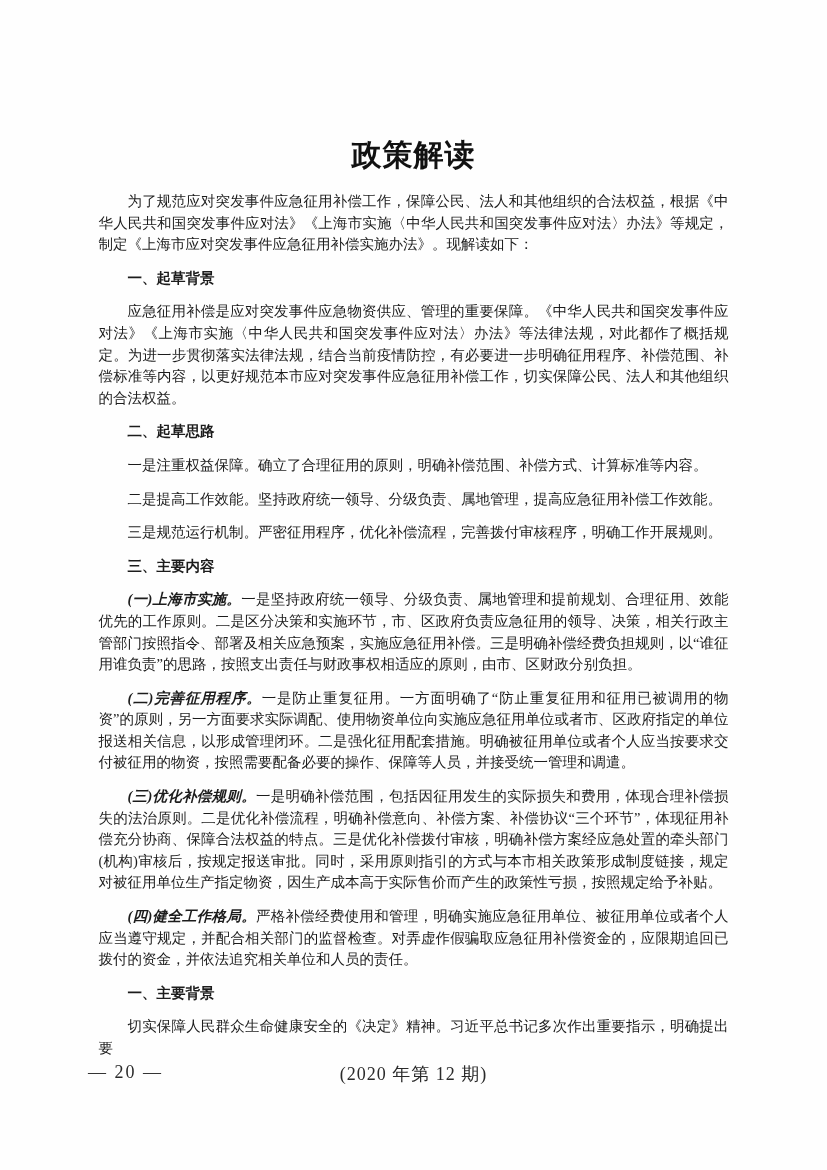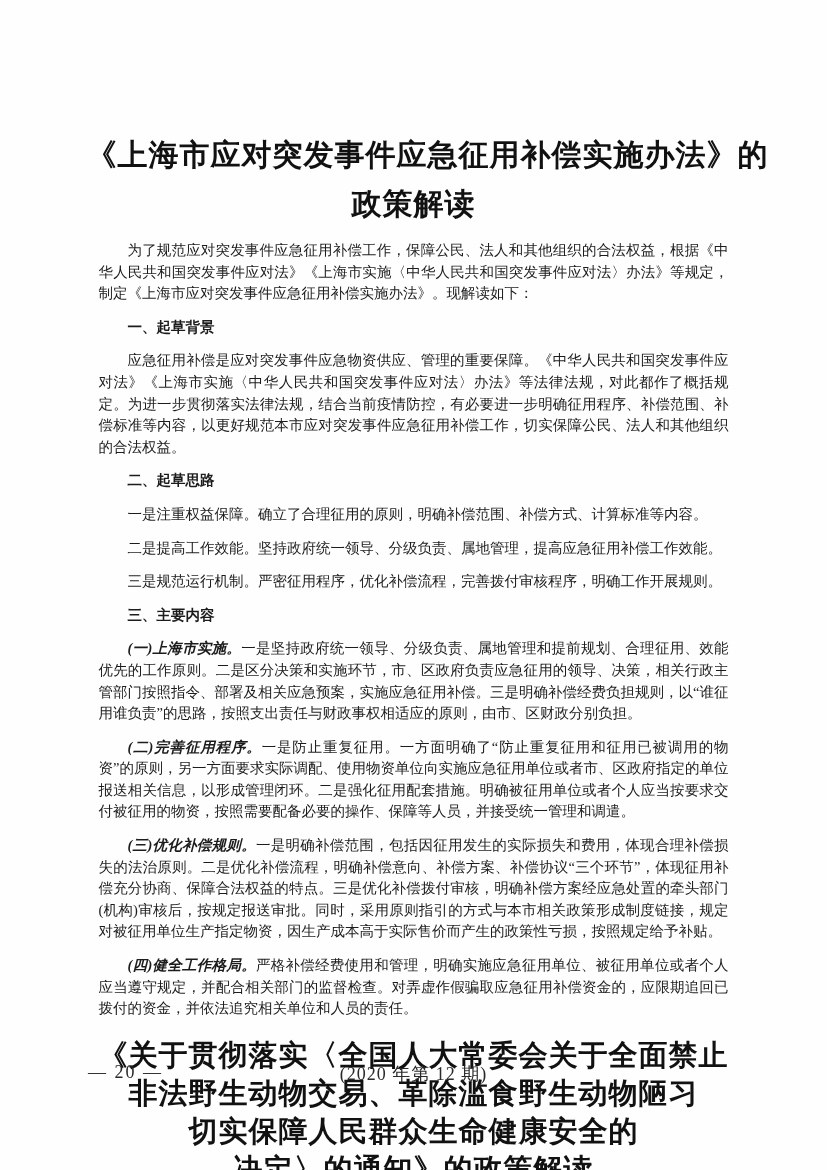--- a/index.html
+++ b/index.html
@@ -74,21 +74,20 @@
     letter-spacing:1px;
   }
 </style>
 </head>
 <body>
 
 <div class="page">
   <div class="content">
 
     <h1 class="title1">
-      <span class="title-line">《上海市应对突发事件应急征用补偿实施办法》的</span>
       <span class="title-line">政策解读</span>
     </h1>
 
     <div class="bodytext">
       <p>为了规范应对突发事件应急征用补偿工作，保障公民、法人和其他组织的合法权益，根据《中华人民共和国突发事件应对法》《上海市实施〈中华人民共和国突发事件应对法〉办法》等规定，制定《上海市应对突发事件应急征用补偿实施办法》。现解读如下：</p>
 
       <p class="sec-heading">一、起草背景</p>
       <p>应急征用补偿是应对突发事件应急物资供应、管理的重要保障。《中华人民共和国突发事件应对法》《上海市实施〈中华人民共和国突发事件应对法〉办法》等法律法规，对此都作了概括规定。为进一步贯彻落实法律法规，结合当前疫情防控，有必要进一步明确征用程序、补偿范围、补偿标准等内容，以更好规范本市应对突发事件应急征用补偿工作，切实保障公民、法人和其他组织的合法权益。</p>
 
       <p class="sec-heading">二、起草思路</p>
@@ -100,26 +99,20 @@
 
       <p><span class="lead">(一)上海市实施。</span><span>一是坚持政府统一领导、分级负责、属地管理和提前规划、合理征用、效能优先的工作原则。二是区分决策和实施环节，市、区政府负责应急征用的领导、决策，相关行政主管部门按照指令、部署及相关应急预案，实施应急征用补偿。三是明确补偿经费负担规则，以“谁征用谁负责”的思路，按照支出责任与财政事权相适应的原则，由市、区财政分别负担。</span></p>
 
       <p><span class="lead">(二)完善征用程序。</span><span>一是防止重复征用。一方面明确了“防止重复征用和征用已被调用的物资”的原则，另一方面要求实际调配、使用物资单位向实施应急征用单位或者市、区政府指定的单位报送相关信息，以形成管理闭环。二是强化征用配套措施。明确被征用单位或者个人应当按要求交付被征用的物资，按照需要配备必要的操作、保障等人员，并接受统一管理和调遣。</span></p>
 
       <p><span class="lead">(三)优化补偿规则。</span><span>一是明确补偿范围，包括因征用发生的实际损失和费用，体现合理补偿损失的法治原则。二是优化补偿流程，明确补偿意向、补偿方案、补偿协议“三个环节”，体现征用补偿充分协商、保障合法权益的特点。三是优化补偿拨付审核，明确补偿方案经应急处置的牵头部门(机构)审核后，按规定报送审批。同时，采用原则指引的方式与本市相关政策形成制度链接，规定对被征用单位生产指定物资，因生产成本高于实际售价而产生的政策性亏损，按照规定给予补贴。</span></p>
 
       <p><span class="lead">(四)健全工作格局。</span><span>严格补偿经费使用和管理，明确实施应急征用单位、被征用单位或者个人应当遵守规定，并配合相关部门的监督检查。对弄虚作假骗取应急征用补偿资金的，应限期追回已拨付的资金，并依法追究相关单位和人员的责任。</span></p>
     </div>
 
-    <h1 class="title2">
-      <span class="title-line">《关于贯彻落实〈全国人大常委会关于全面禁止</span>
-      <span class="title-line">非法野生动物交易、革除滥食野生动物陋习</span>
-      <span class="title-line">切实保障人民群众生命健康安全的</span>
-      <span class="title-line">决定〉的通知》的政策解读</span>
-    </h1>
 
     <div class="bodytext">
       <p class="sec-heading">一、主要背景</p>
       <p>切实保障人民群众生命健康安全的《决定》精神。习近平总书记多次作出重要指示，明确提出要</p>
     </div>
 
   </div>
 
   <div class="footer">
     <span class="page-number">— 20 —</span>

